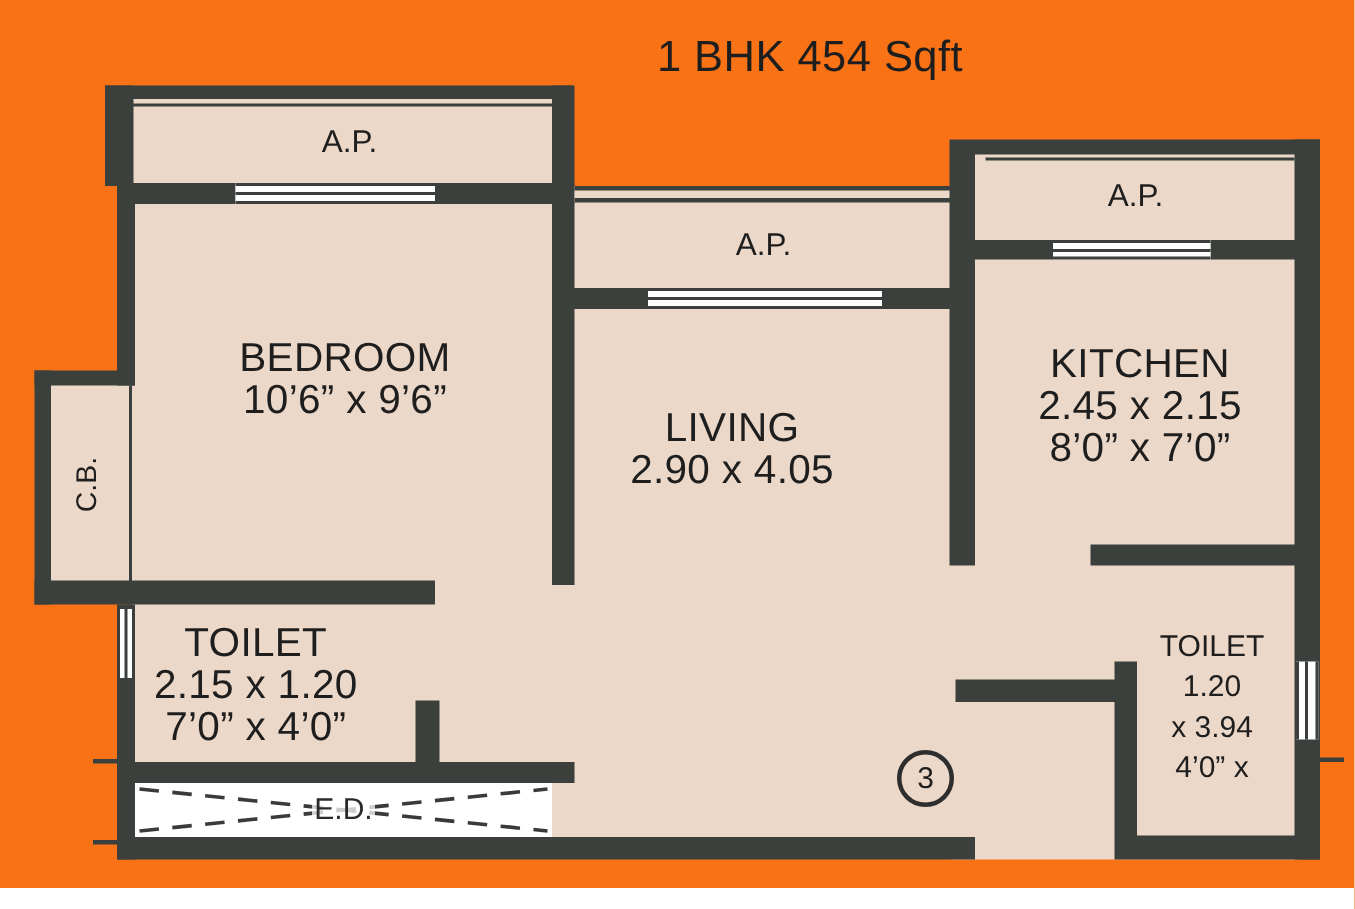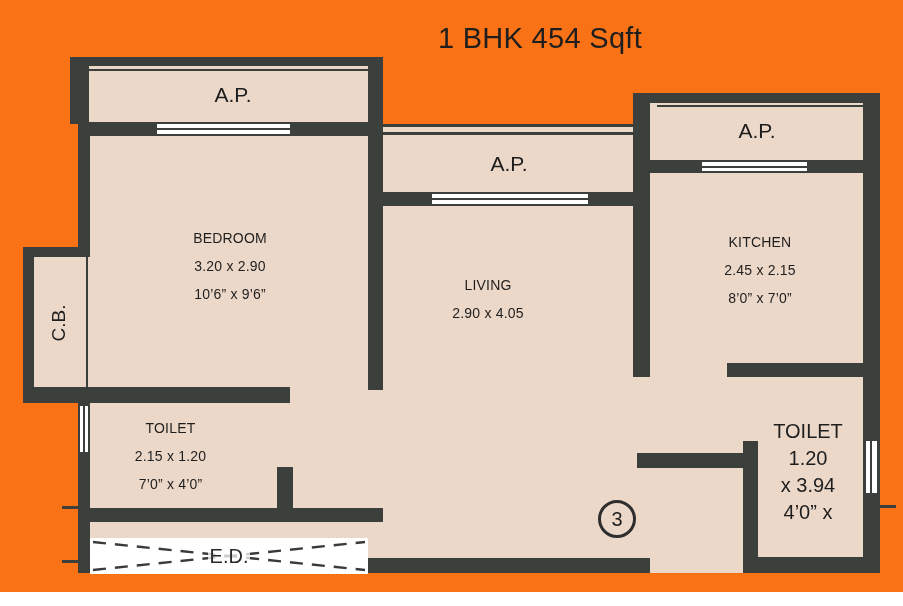--- a/index.html
+++ b/index.html
@@ -17,24 +17,24 @@
   .floor{position:absolute;background:var(--floor);}
   .thin{position:absolute;background:var(--wall);}
   .win-h{position:absolute;background:#fff;border-top:2px solid var(--wall);border-bottom:2px solid var(--wall);box-sizing:border-box;}
   .win-h::after{content:"";position:absolute;left:0;right:0;top:42%;height:2px;background:var(--wall);}
   .win-v{position:absolute;background:#fff;border-left:2px solid var(--wall);border-right:2px solid var(--wall);box-sizing:border-box;}
   .win-v::after{content:"";position:absolute;top:0;bottom:0;left:40%;width:2px;background:var(--wall);}
   .rail{position:absolute;background:var(--floor);border-top:3px solid var(--wall);border-bottom:3px solid var(--wall);box-sizing:border-box;}
   .lbl{position:absolute;text-align:center;color:var(--ink);}
   .title{font-size:29px;letter-spacing:0.3px;}
   .ap{font-size:21px;}
-  .room-lbl{font-size:14px;line-height:28px;letter-spacing:0.2px;}
+  .room-lbl{font-size:27px;line-height:28px;letter-spacing:0.2px;}
   .toilet2-lbl{font-size:20px;line-height:27px;}
   .cb{font-size:19px;transform:rotate(-90deg);display:flex;align-items:center;justify-content:center;}
-  .edbox{position:absolute;background:#fff;margin-top:16px;}
+  .edbox{position:absolute;background:#fff;}
   .edbox svg{position:absolute;left:0;top:0;}
   .ed-lbl{position:absolute;left:0;right:0;top:7px;text-align:center;font-size:20px;color:#2a2a2a;}
   .ed-lbl span{background:rgba(255,255,255,0.75);padding:0 2px;}
   .circle{position:absolute;width:38px;height:38px;border:3px solid #2e2e2e;border-radius:50%;box-sizing:border-box;display:flex;align-items:center;justify-content:center;font-size:20px;background:transparent;}
 </style>
 </head>
 <body>
 
 <div class="plan">
 
@@ -106,21 +106,20 @@
   </div>
 
   <div class="lbl ap" style="left:88px;top:83px;width:290px;">A.P.</div>
   <div class="lbl ap" style="left:380px;top:152px;width:258px;">A.P.</div>
   <div class="lbl ap" style="left:648px;top:119px;width:218px;">A.P.</div>
 
   <div class="lbl cb" style="left:34px;top:298px;width:50px;height:50px;">C.B.</div>
 
   <div class="lbl room-lbl" style="left:95px;top:224px;width:270px;">
     <div>BEDROOM</div>
-    <div>3.20 x 2.90</div>
     <div>10’6” x 9’6”</div>
   </div>
 
   <div class="lbl room-lbl" style="left:363px;top:271px;width:250px;">
     <div>LIVING</div>
     <div>2.90 x 4.05</div>
   </div>
 
   <div class="lbl room-lbl" style="left:655px;top:228px;width:210px;">
     <div>KITCHEN</div>

